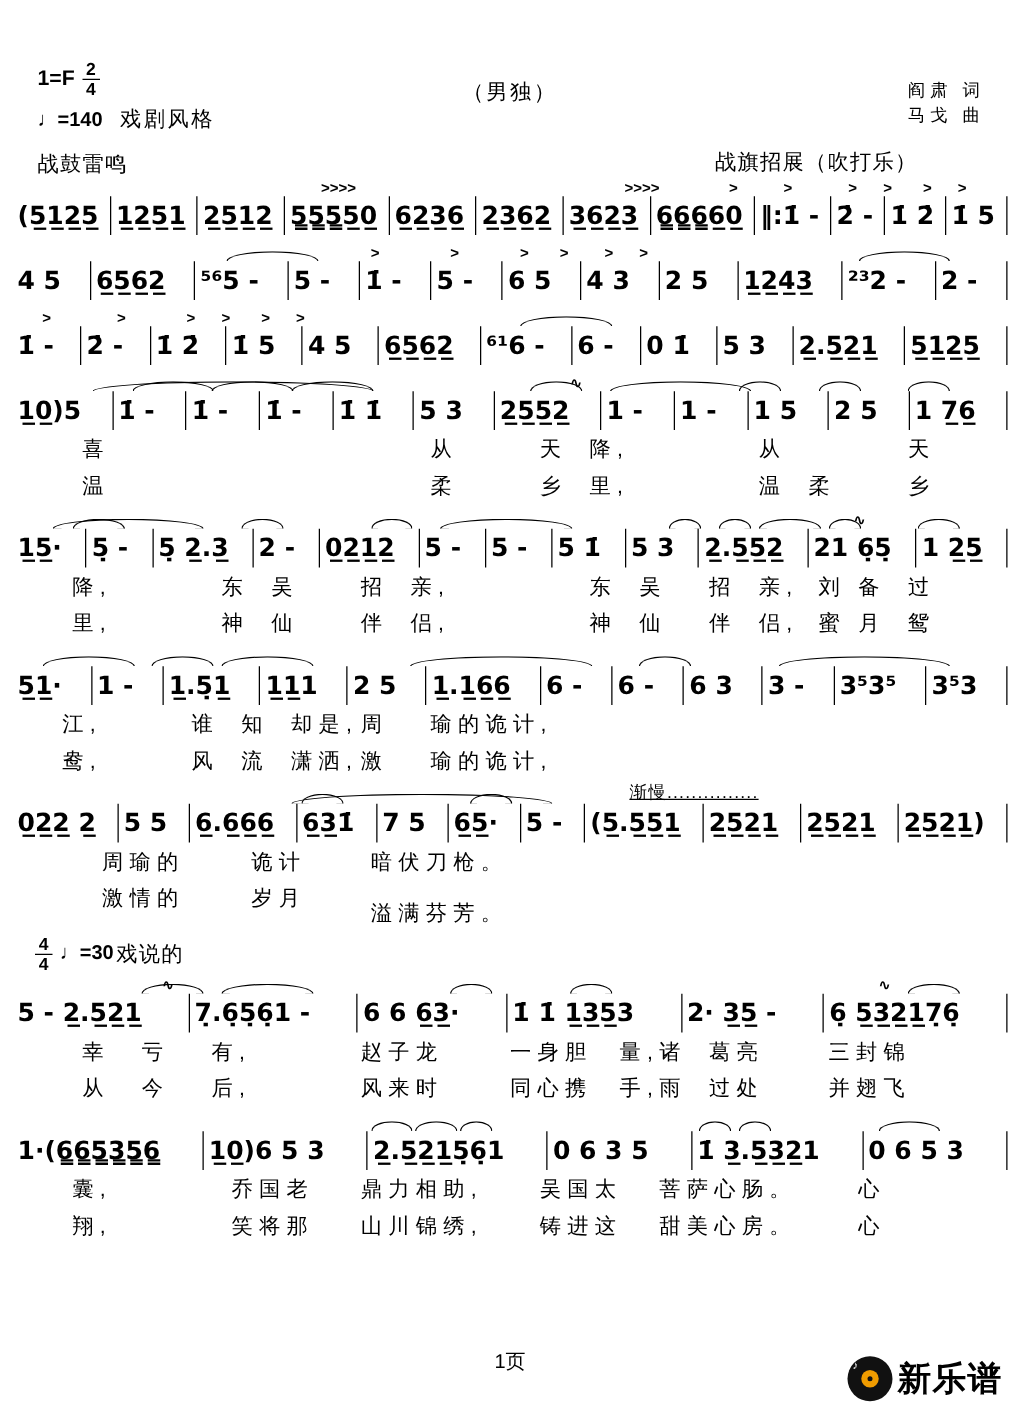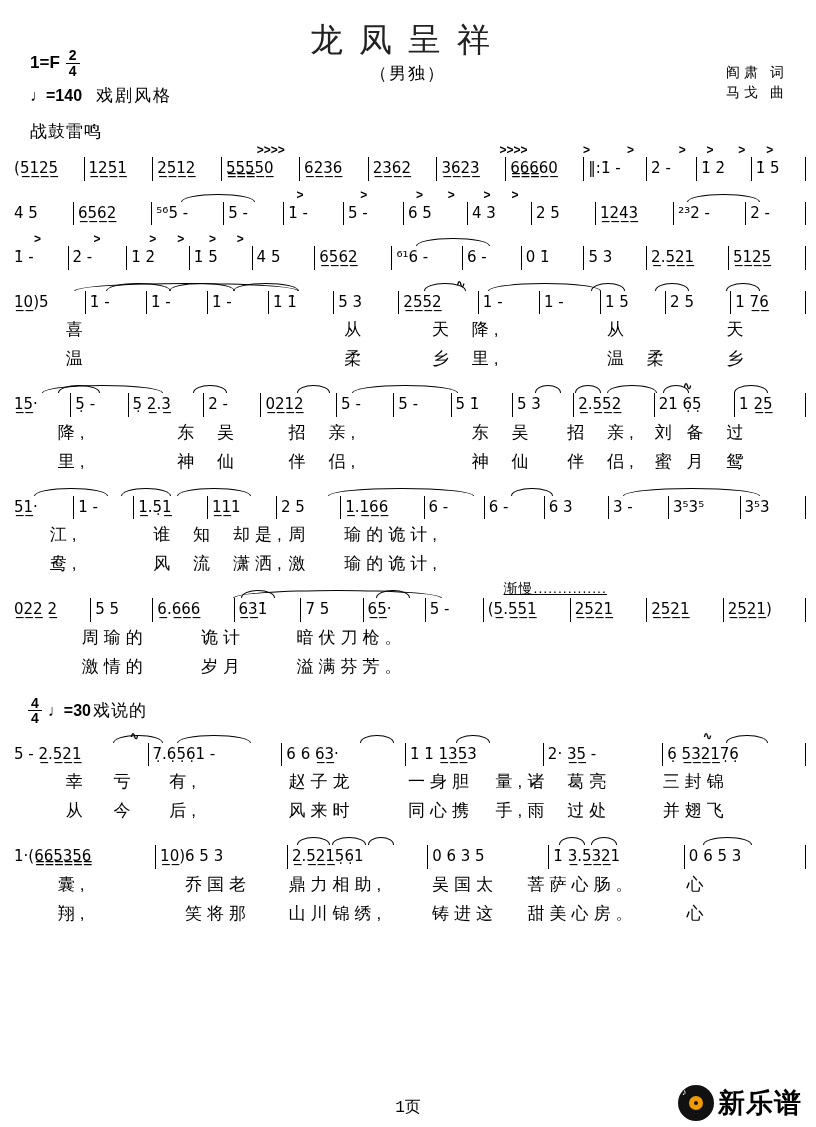--- a/index.html
+++ b/index.html
@@ -19,60 +19,60 @@
   #label-left{position:absolute;top:120px;left:30px;font-size:17px;letter-spacing:1px;}
   #label-right{position:absolute;top:118px;left:572px;font-size:17px;letter-spacing:1px;}
   
   #score{position:absolute;top:142px;left:10px;width:796px;}
   .system{margin-bottom:6px;}
   .marks{position:relative;height:15px;font-weight:bold;font-size:12px;}
   .marks span{position:absolute;bottom:0;}
   .marks .arc{display:block;height:7px;border:1.6px solid #000;border-bottom:none;
               border-radius:50% 50% 0 0 / 100% 100% 0 0;}
   .marks .lbl{font-weight:normal;font-size:14px;letter-spacing:1px;}
-  .notes{display:flex;justify-content:flex-end;align-items:flex-end;
-         font-family:"DejaVu Sans",sans-serif;font-weight:normal;font-size:15px;line-height:1.5;}
+  .notes{display:flex;justify-content:flex-start;align-items:flex-end;
+         font-family:"DejaVu Sans",sans-serif;font-weight:bold;font-size:20px;line-height:1.5;}
   .measure{flex:1 1 auto;border-right:1.6px solid #000;padding:0 5px 1px 4px;white-space:nowrap;}
   .lyricrow{position:relative;height:25px;font-size:17px;margin-top:4px;}
   .lyricrow span{position:absolute;white-space:nowrap;letter-spacing:5px;}
   
   .sec2{margin:16px 0 2px 18px;font-weight:bold;font-size:16px;display:flex;align-items:center;}
   .sec2 .styletxt{font-weight:normal;font-size:17px;margin-left:2px;letter-spacing:1px;}
   
-  #pagenum{position:absolute;bottom:9px;left:0;width:100%;text-align:center;font-size:16px;font-family:Liberation Mono, monospace;}
+  #pagenum{position:absolute;bottom:27px;left:0;width:100%;text-align:center;font-size:16px;}
   #logo{position:absolute;bottom:6px;right:14px;display:flex;align-items:center;}
   #disc{width:36px;height:36px;border-radius:50%;background:#111;position:relative;margin-right:4px;}
   #disc .center{position:absolute;left:11px;top:11px;width:14px;height:14px;border-radius:50%;background:#f09c00;}
   #disc .hole{position:absolute;left:16px;top:16px;width:4px;height:4px;border-radius:50%;background:#111;}
   #disc .note{position:absolute;left:4px;top:2px;color:#fff;font-size:9px;}
   #logotext{font-weight:bold;font-size:27px;letter-spacing:1px;}
 </style>
 </head>
 <body>
 
 <div id="page">
-  <div id="title">龙凤呈祥</div>
   <div id="subtitle">（男独）</div>
 
   <div id="keyblock">
     <span>1=F</span><span class="frac">
         <span class="top">2</span>
         <span>4</span>
       </span>
   </div>
   <div id="tempoblock">
     <span>♩=140</span><span class="styletxt">戏剧风格</span>
   </div>
 
   <div id="credits">
     <div>阎肃 词</div>
     <div>马戈 曲</div>
   </div>
 
   <div id="label-left">战鼓雷鸣</div>
+  <div id="label-right">战旗招展（吹打乐）</div>
 
   <div id="score">
       <div class="system">
         <div class="marks">
           <span style="left: 31%;">&gt;&gt;&gt;&gt;</span>
           <span style="left: 61.5%;">&gt;&gt;&gt;&gt;</span>
           <span style="left: 72%;">&gt;</span>
           <span style="left: 77.5%;">&gt;</span>
           <span style="left: 84%;">&gt;</span>
           <span style="left: 87.5%;">&gt;</span>
@@ -308,21 +308,21 @@
           <span class="measure">2̲5̲2̲1̲)</span>
         </div>
         <div class="lyricrow">
           <span style="left: 9%;">周瑜的</span>
           <span style="left: 24%;">诡计</span>
           <span style="left: 36%;">暗伏刀枪。</span>
         </div>
         <div class="lyricrow">
           <span style="left: 9%;">激情的</span>
           <span style="left: 24%;">岁月</span>
-          <span style="left: 36%;">溢满芬芳。</span>
+          <span style="left: 36%; margin-top: 12px;">溢满芬芳。</span>
         </div>
       </div>
       <div class="sec2">
         <span class="frac" style="margin: 0px 6px 0px 0px;">
           <span class="top">4</span>
           <span>4</span>
         </span>
         <span>♩=30</span>
         <span class="styletxt">戏说的</span>
       </div>

